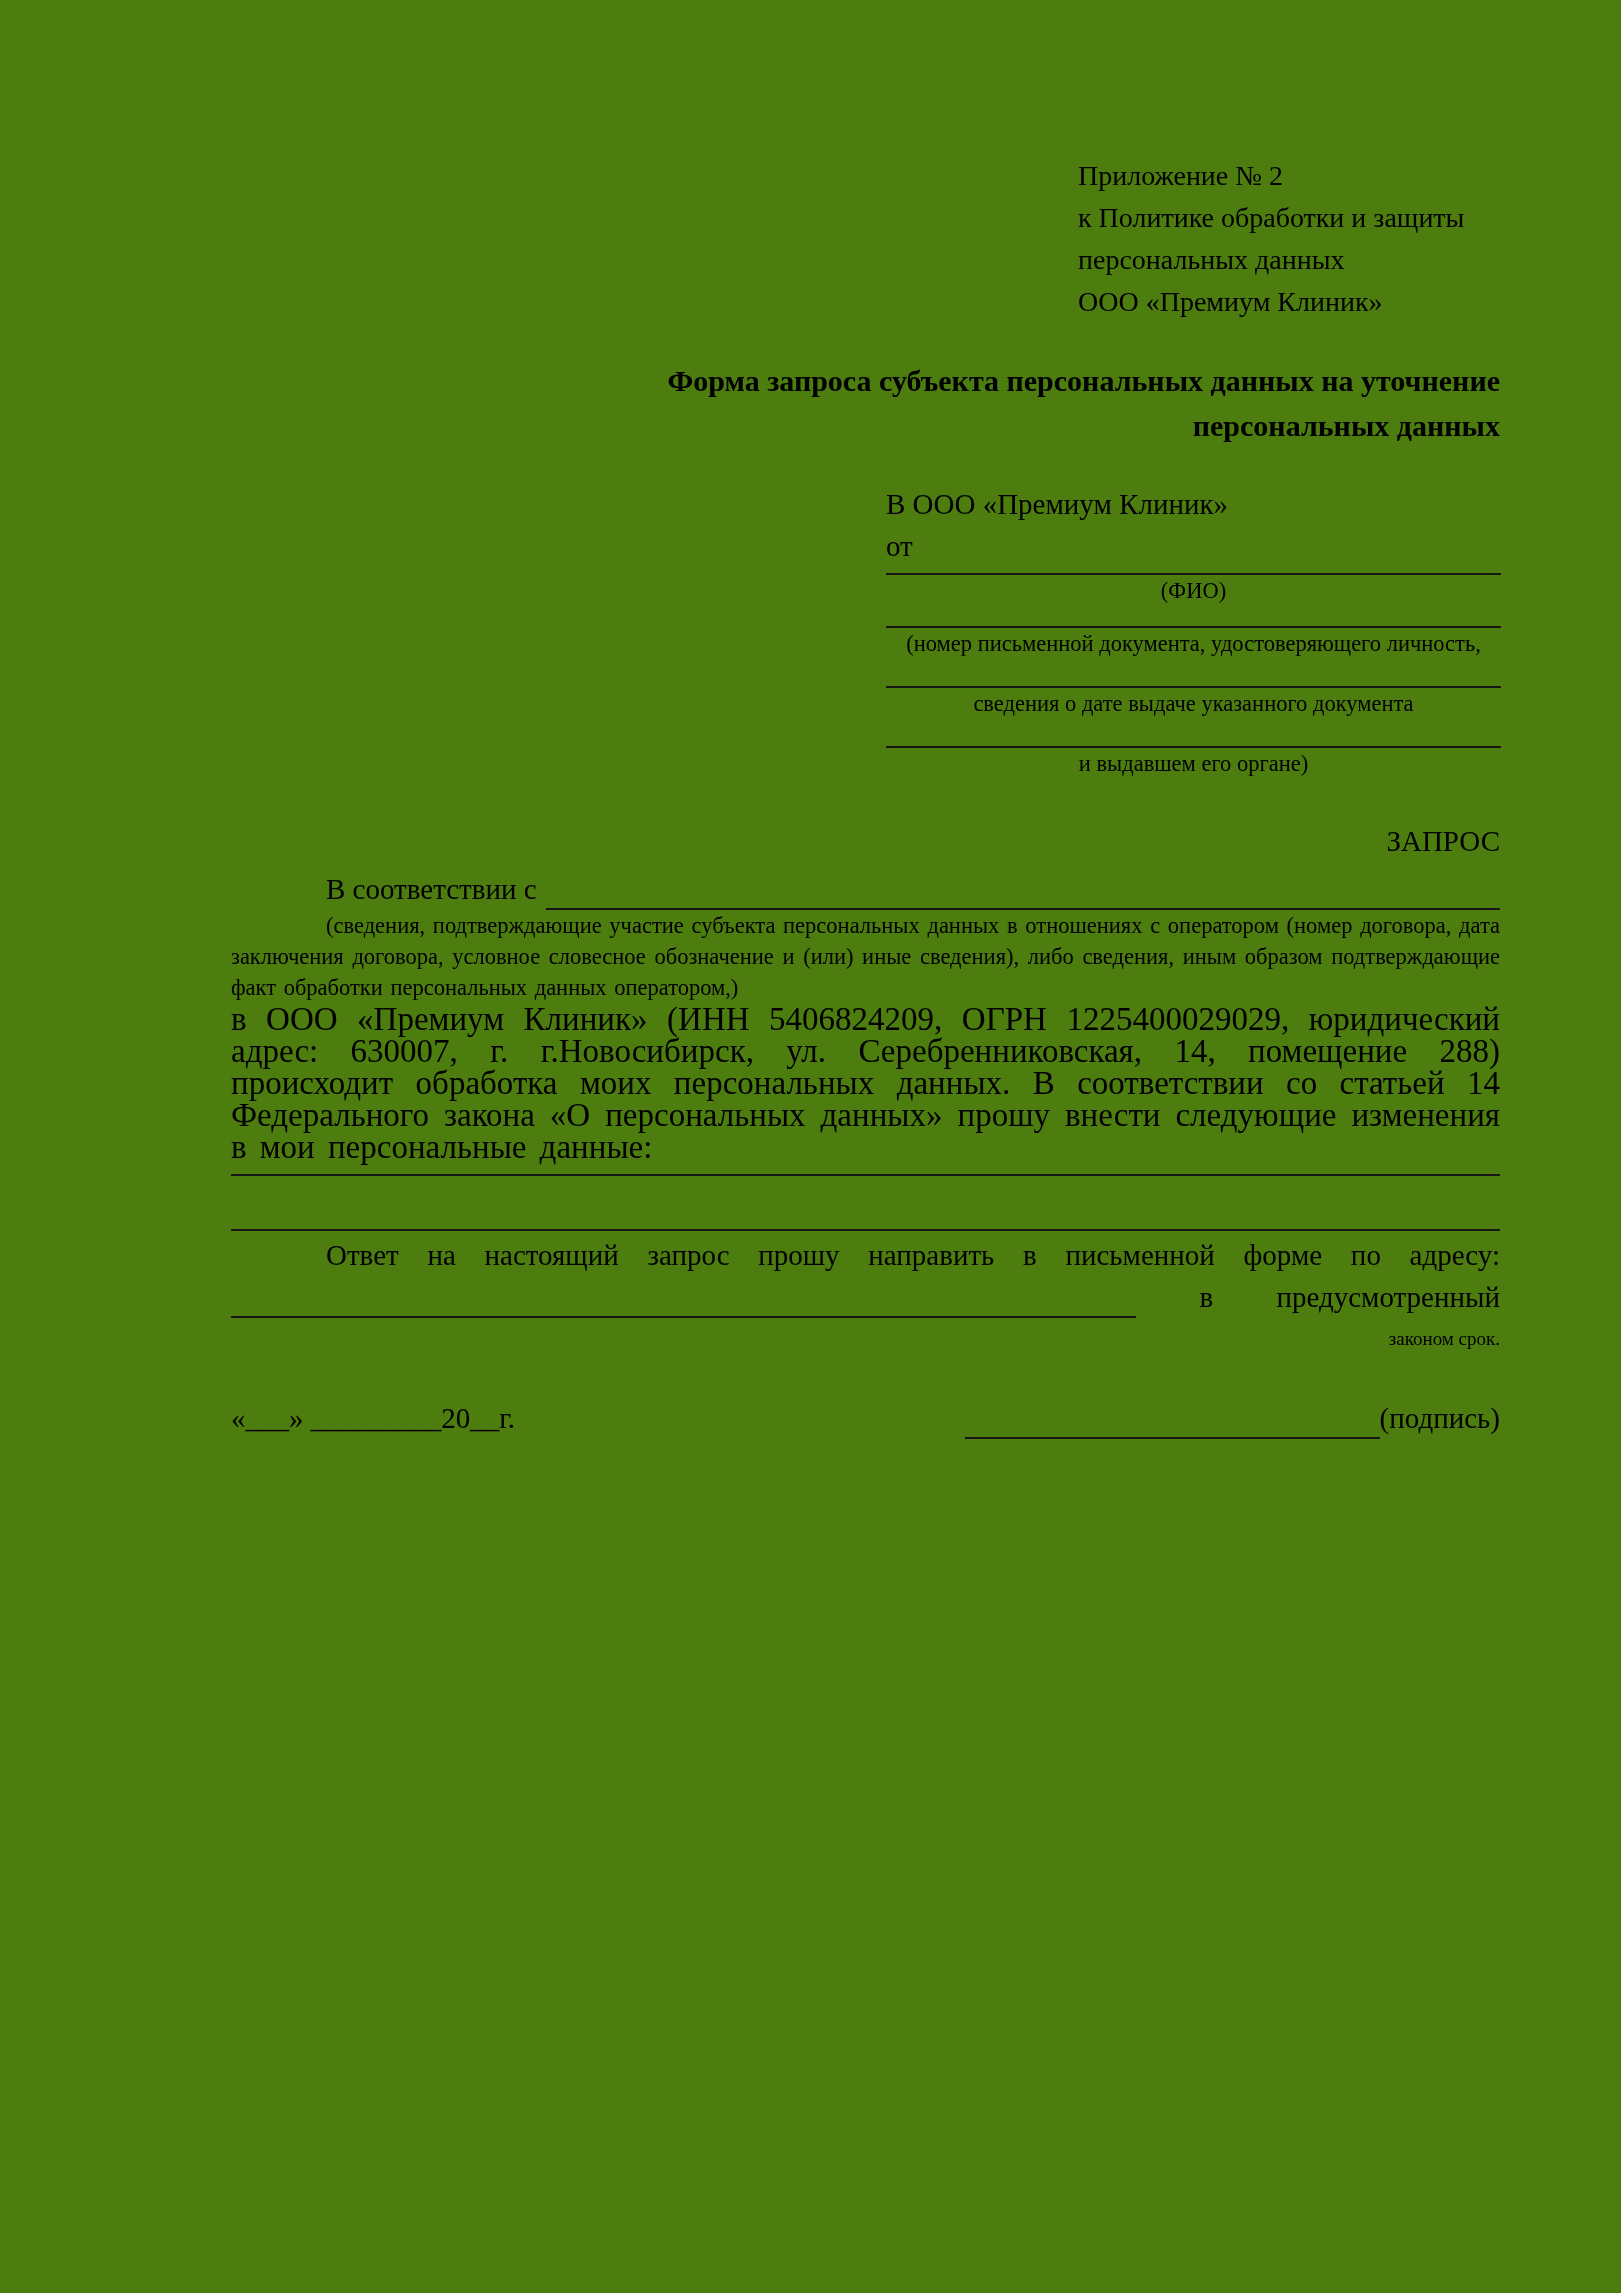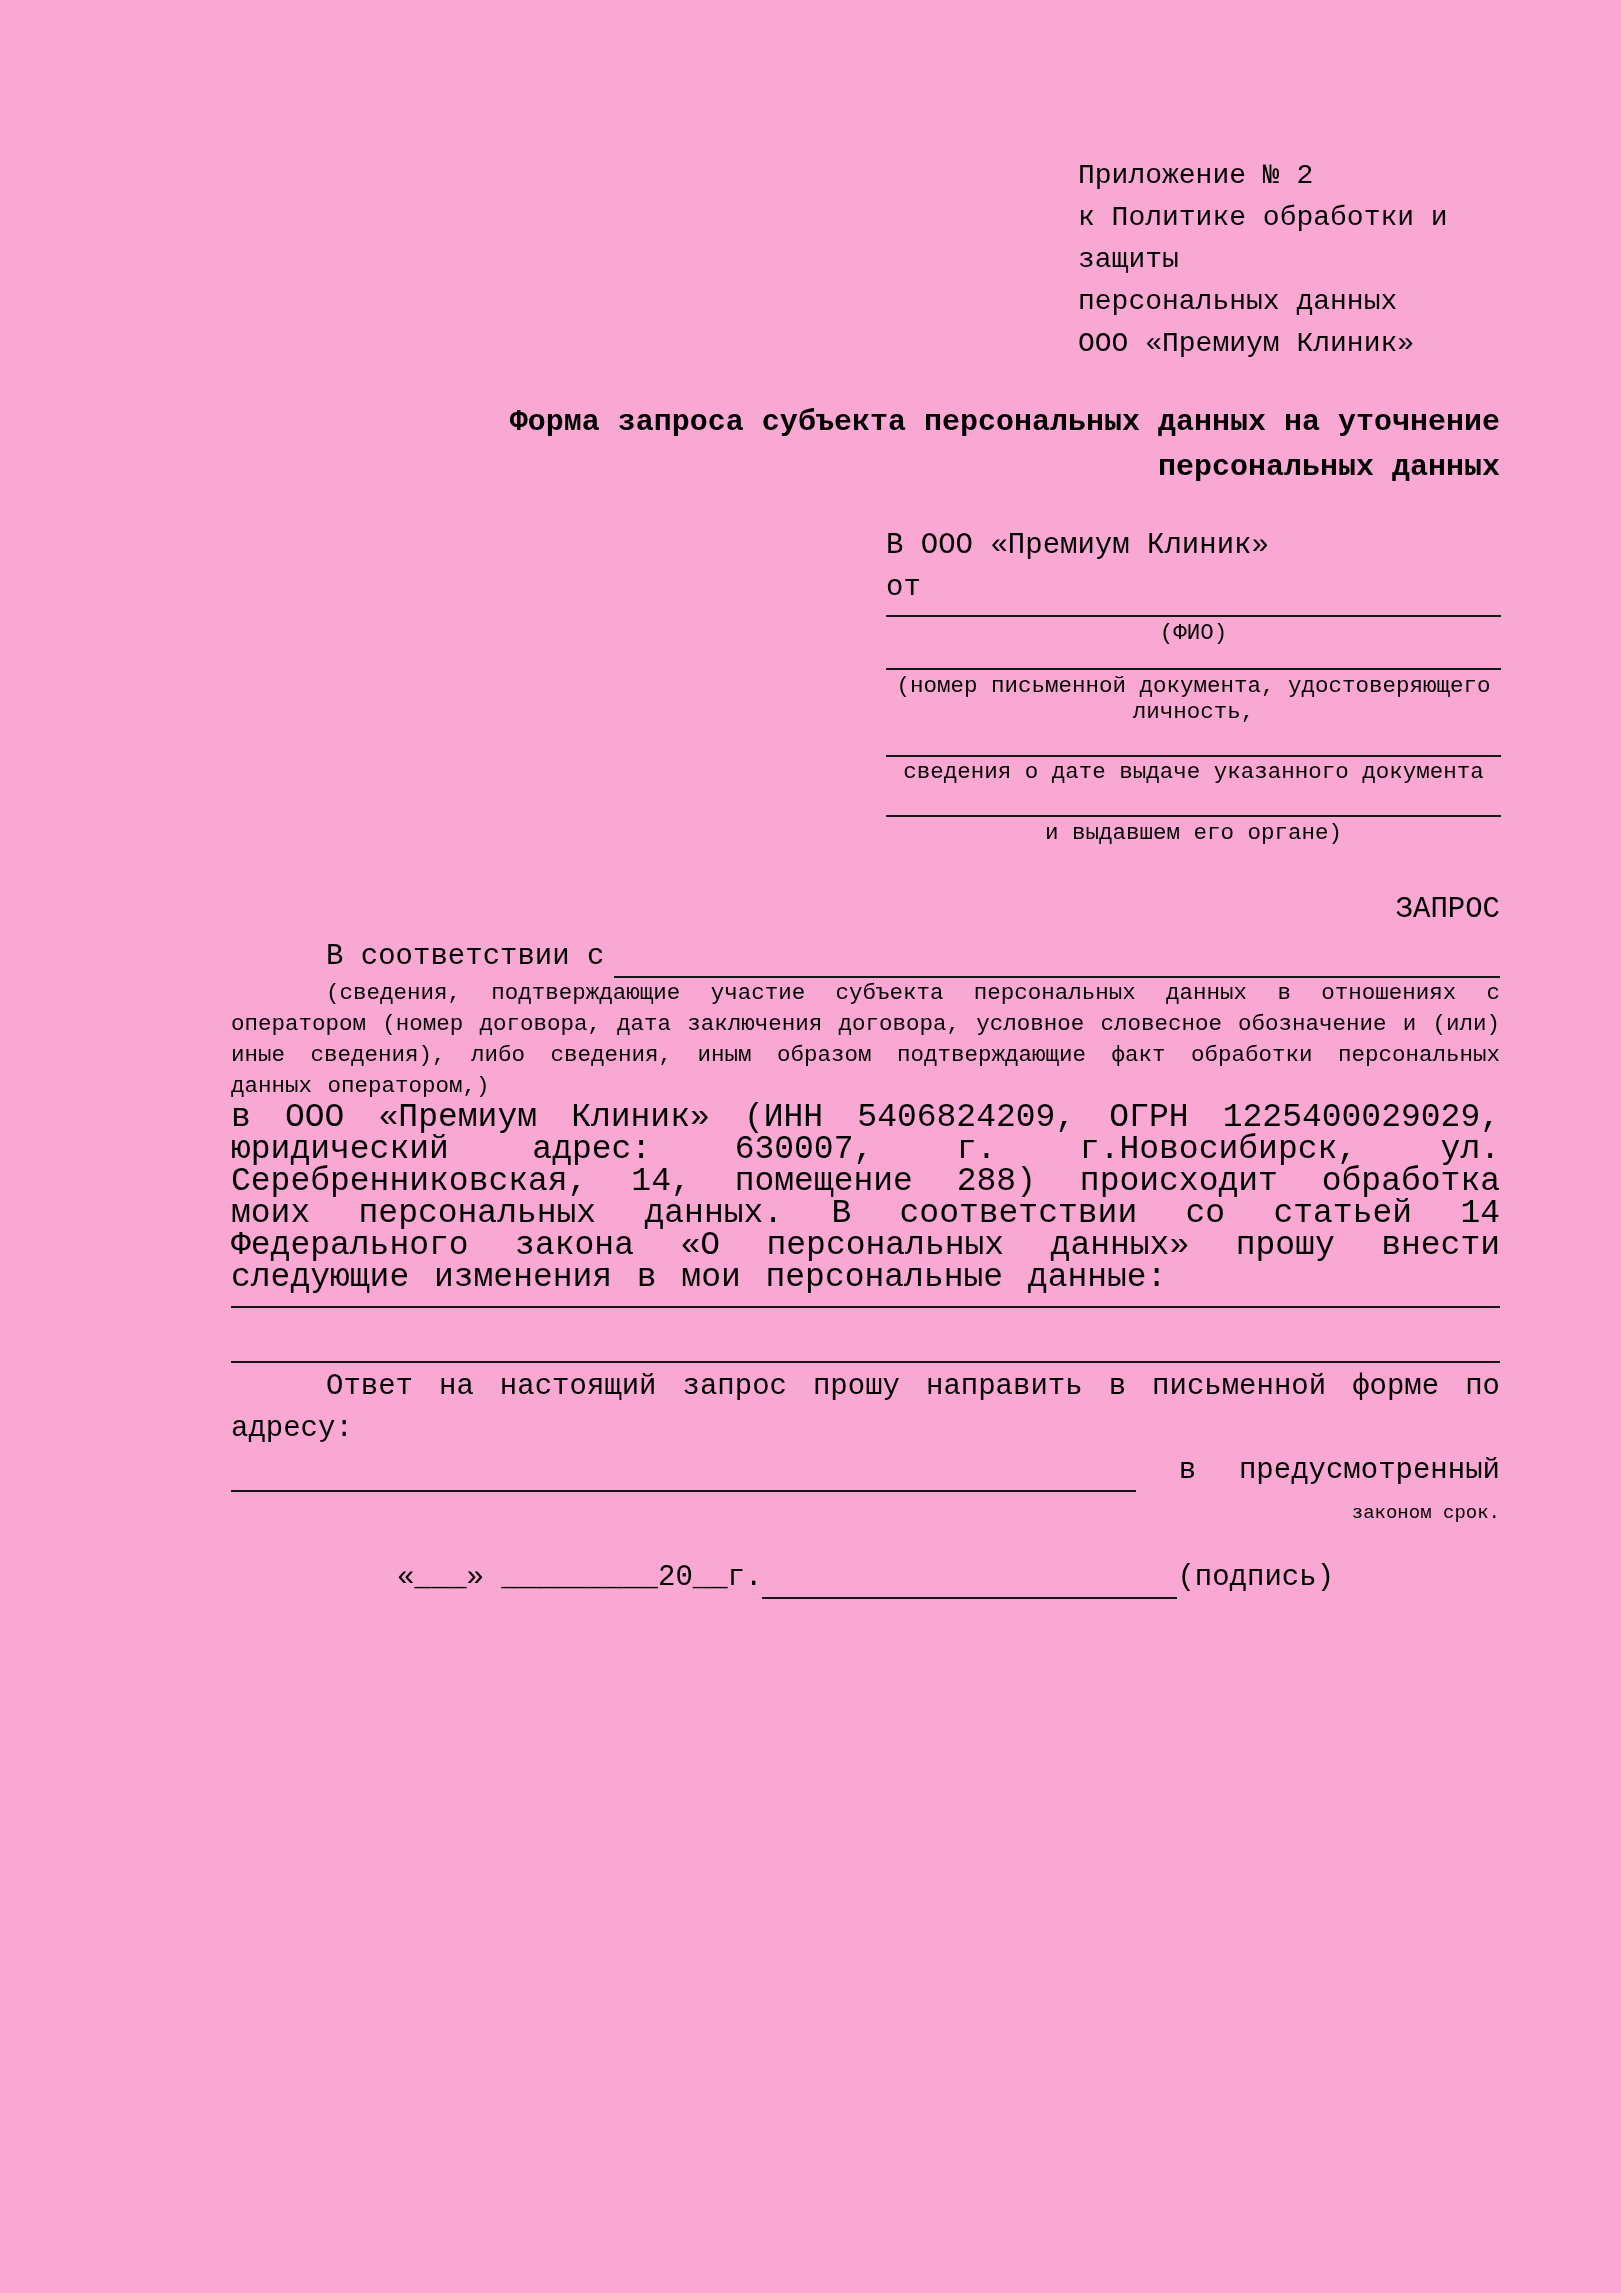--- a/index.html
+++ b/index.html
@@ -1,22 +1,22 @@
 <!DOCTYPE html>
 <html><head>
 <meta charset="utf-8">
 <style>
   * { margin:0; padding:0; box-sizing:border-box; }
   html,body { background:#ffffff; }
   .page {
     position:relative;
     width:1621px; height:2294px;
-    background:#f9a8d4;
+    background:#4d7c0f;
     color:#000;
-    font-family:Liberation Mono, monospace;
+    font-family:Liberation Serif, serif;
     overflow:hidden;
   }
   .content { position:absolute; left:231px; top:0; width:1269px; }
 
   
   .annex { margin:155px 0 0 847px; font-size:28px; line-height:42px; }
 
   
   .title { margin-top:35px; text-align:right; font-weight:700; font-size:30px; line-height:45px; }
 
@@ -45,21 +45,21 @@
   .reply-first {
     margin-top:3px;
     font-size:29px; line-height:42px;
     text-align:justify; text-align-last:justify;
     text-indent:95px;
   }
   .reply-mid { display:flex; justify-content:space-between; font-size:29px; line-height:42px; }
   .fill-address { width:905px; border-bottom:2.9px solid #161616; }
   .reply-tail { font-size:19px; line-height:42px;text-align:right; }
 
-  .footer-row { display:flex; justify-content:center; margin-top:23px; font-size:29px; line-height:42px; }
+  .footer-row { display:flex; justify-content:space-between; margin-top:37px; font-size:29px; line-height:42px; }
   .sig { display:flex; }
   .fill-sig { width:415px; border-bottom:2.9px solid #161616; }
 </style>
 </head>
 <body>
 
 <div class="page">
   <div class="content">
 
     <div class="annex">

